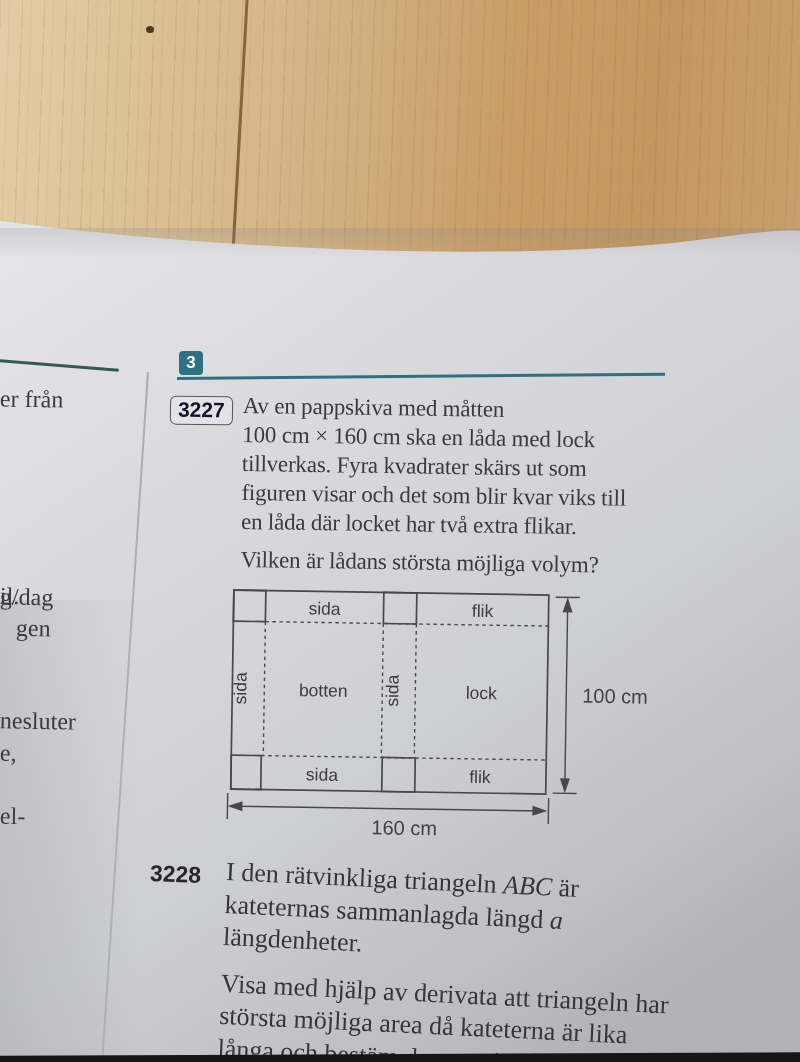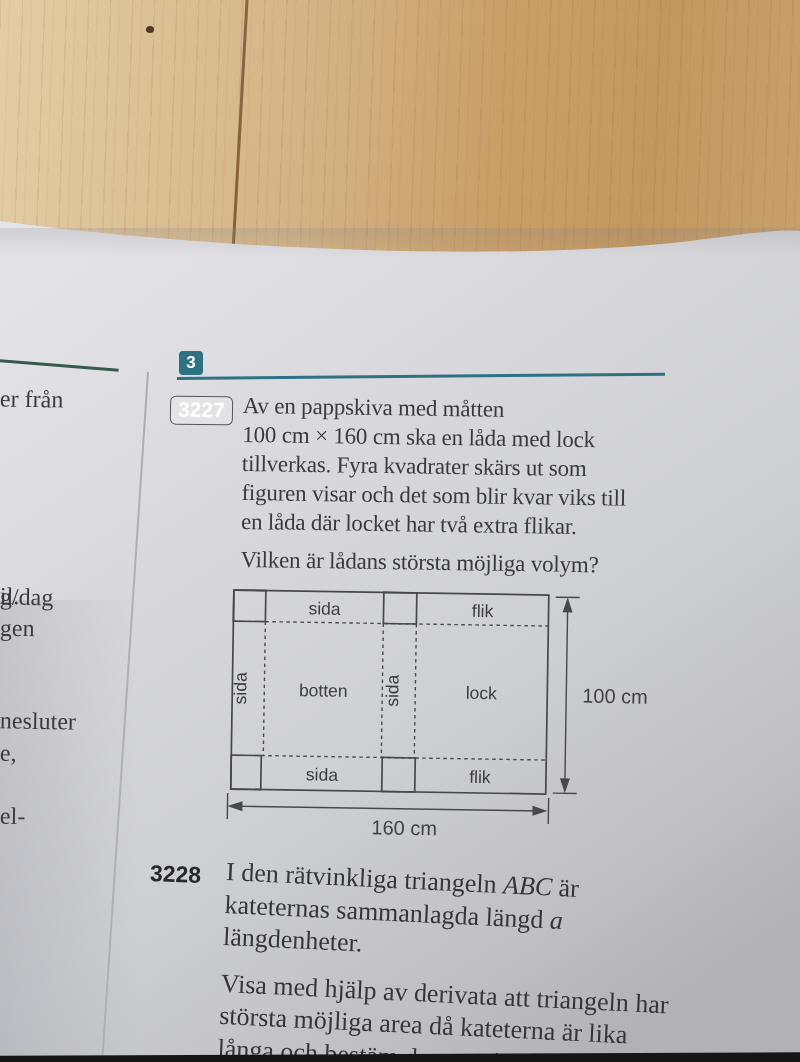--- a/index.html
+++ b/index.html
@@ -24,40 +24,40 @@
   .page-svg{position:absolute;left:0;top:0;}
 
   .page-top-shade{position:absolute;left:0;top:228px;width:800px;height:30px;
     background:linear-gradient(to bottom,rgba(130,130,142,.22),rgba(130,130,142,0));}
   .page-shade-left{position:absolute;left:0;top:600px;width:140px;height:462px;
     background:linear-gradient(to right,rgba(92,92,104,.17),rgba(92,92,104,0));}
 
   
   .frag{position:absolute;left:0;font-size:24px;color:#3b3b3f;
     transform:rotate(1deg);white-space:nowrap;}
-  .frag-0{top:386px;}.frag-1{top:584px;}.frag-2{top:583px;}.frag-3{top:615px;}
+  .frag-0{top:386px;}.frag-1{top:584px;}.frag-2{top:583px;}.frag-3{top:615px;padding-left:16px;}
   .frag-4{top:708px;}.frag-5{top:740px;}.frag-6{top:803px;text-align:right;}
   .col-rule-green{position:absolute;left:-3px;top:359px;width:122px;height:2.6px;
     background:#355a4b;transform:rotate(4.6deg);transform-origin:left center;}
   .fold-line{position:absolute;left:147px;top:372px;width:1.6px;height:700px;
     background:linear-gradient(to bottom,rgba(100,100,108,.42),rgba(100,100,108,.22));
     transform:rotate(3.8deg);transform-origin:top center;}
 
   
   .badge{position:absolute;left:179px;top:351px;width:24px;height:24px;
     background:#2d7183;color:#fff;border-radius:4px;
     font:bold 17px "Liberation Sans",sans-serif;
     display:flex;align-items:center;justify-content:center;}
   .teal-rule{position:absolute;left:177px;top:377px;width:488px;height:2.6px;
     background:#2d7183;transform:rotate(-0.5deg);transform-origin:left center;}
 
   
   .p3227-box{position:absolute;left:170px;top:396px;padding:1px 7px 2px;
     border:1.7px solid #55555a;border-radius:6px;background:rgba(240,240,244,.35);
-    font:bold 21px "Liberation Sans",sans-serif;color:#ffffff;transform:rotate(.8deg);text-align:center;}
+    font:bold 21px "Liberation Sans",sans-serif;color:#0f172a;transform:rotate(.8deg);text-align:center;}
   .p3227-text{position:absolute;left:243px;top:391px;width:455px;
     font-size:23px;line-height:29px;color:#3a3a3e;letter-spacing:-.2px;
     transform:rotate(.85deg);transform-origin:left top;}
   .tline{display:block;white-space:nowrap;}
   .p3227-q{margin-top:9px;white-space:nowrap;}
 
   
   .figure{position:absolute;left:226px;top:582px;
     transform:rotate(.9deg);transform-origin:left top;}
   .figure .solid{fill:none;stroke:#48484c;stroke-width:1.7;}

